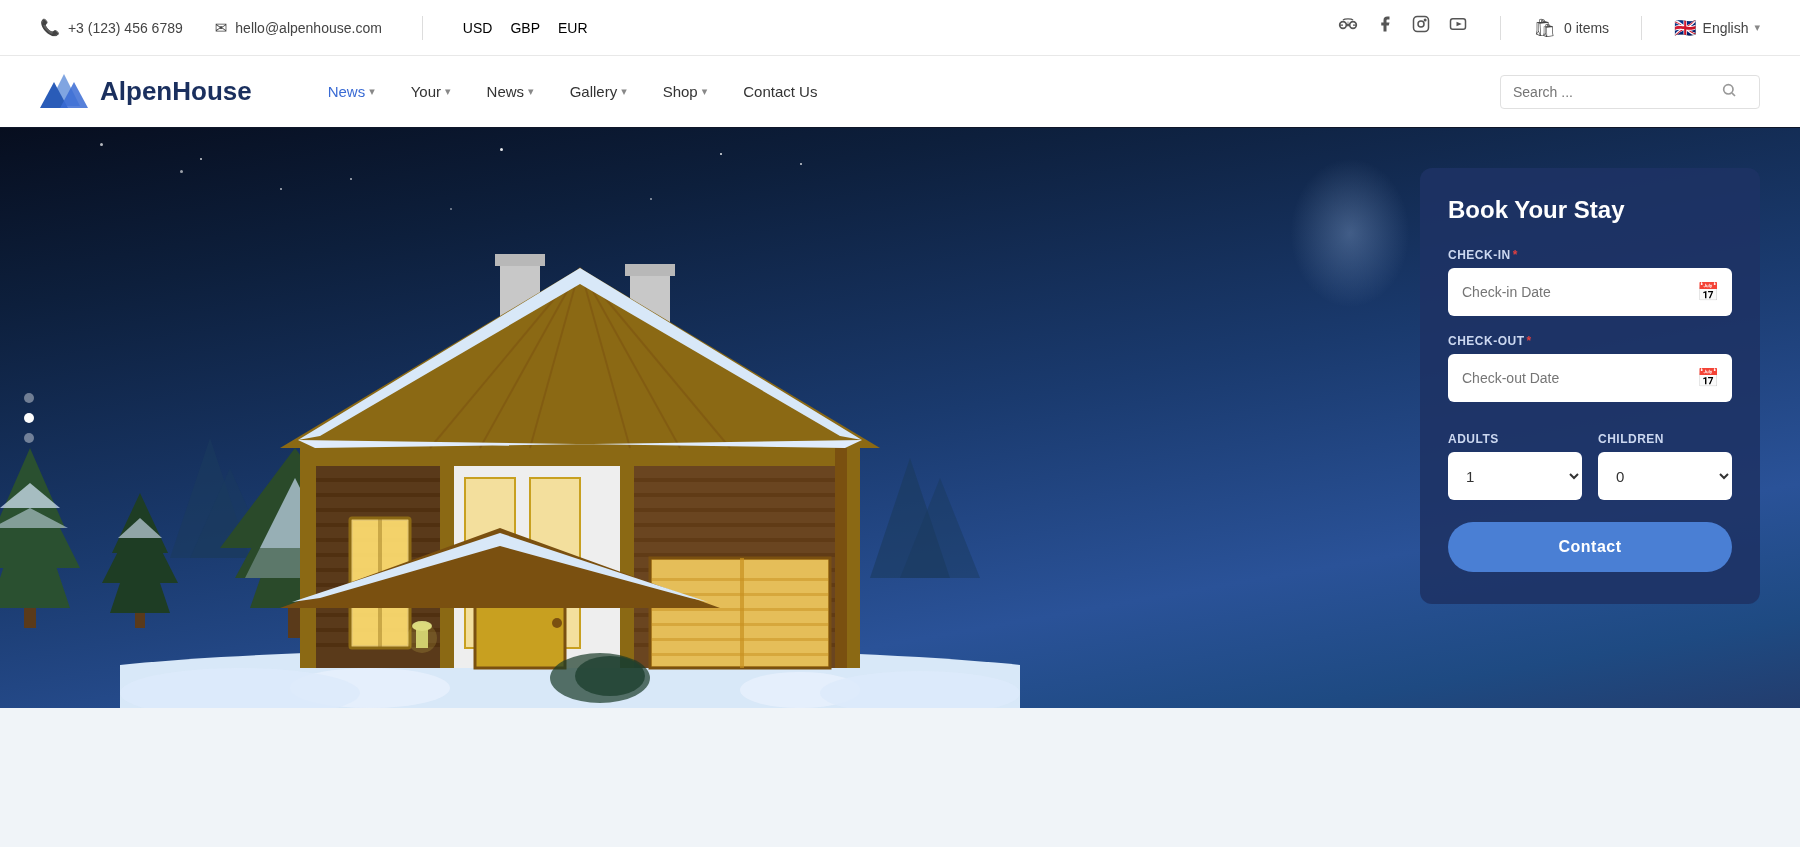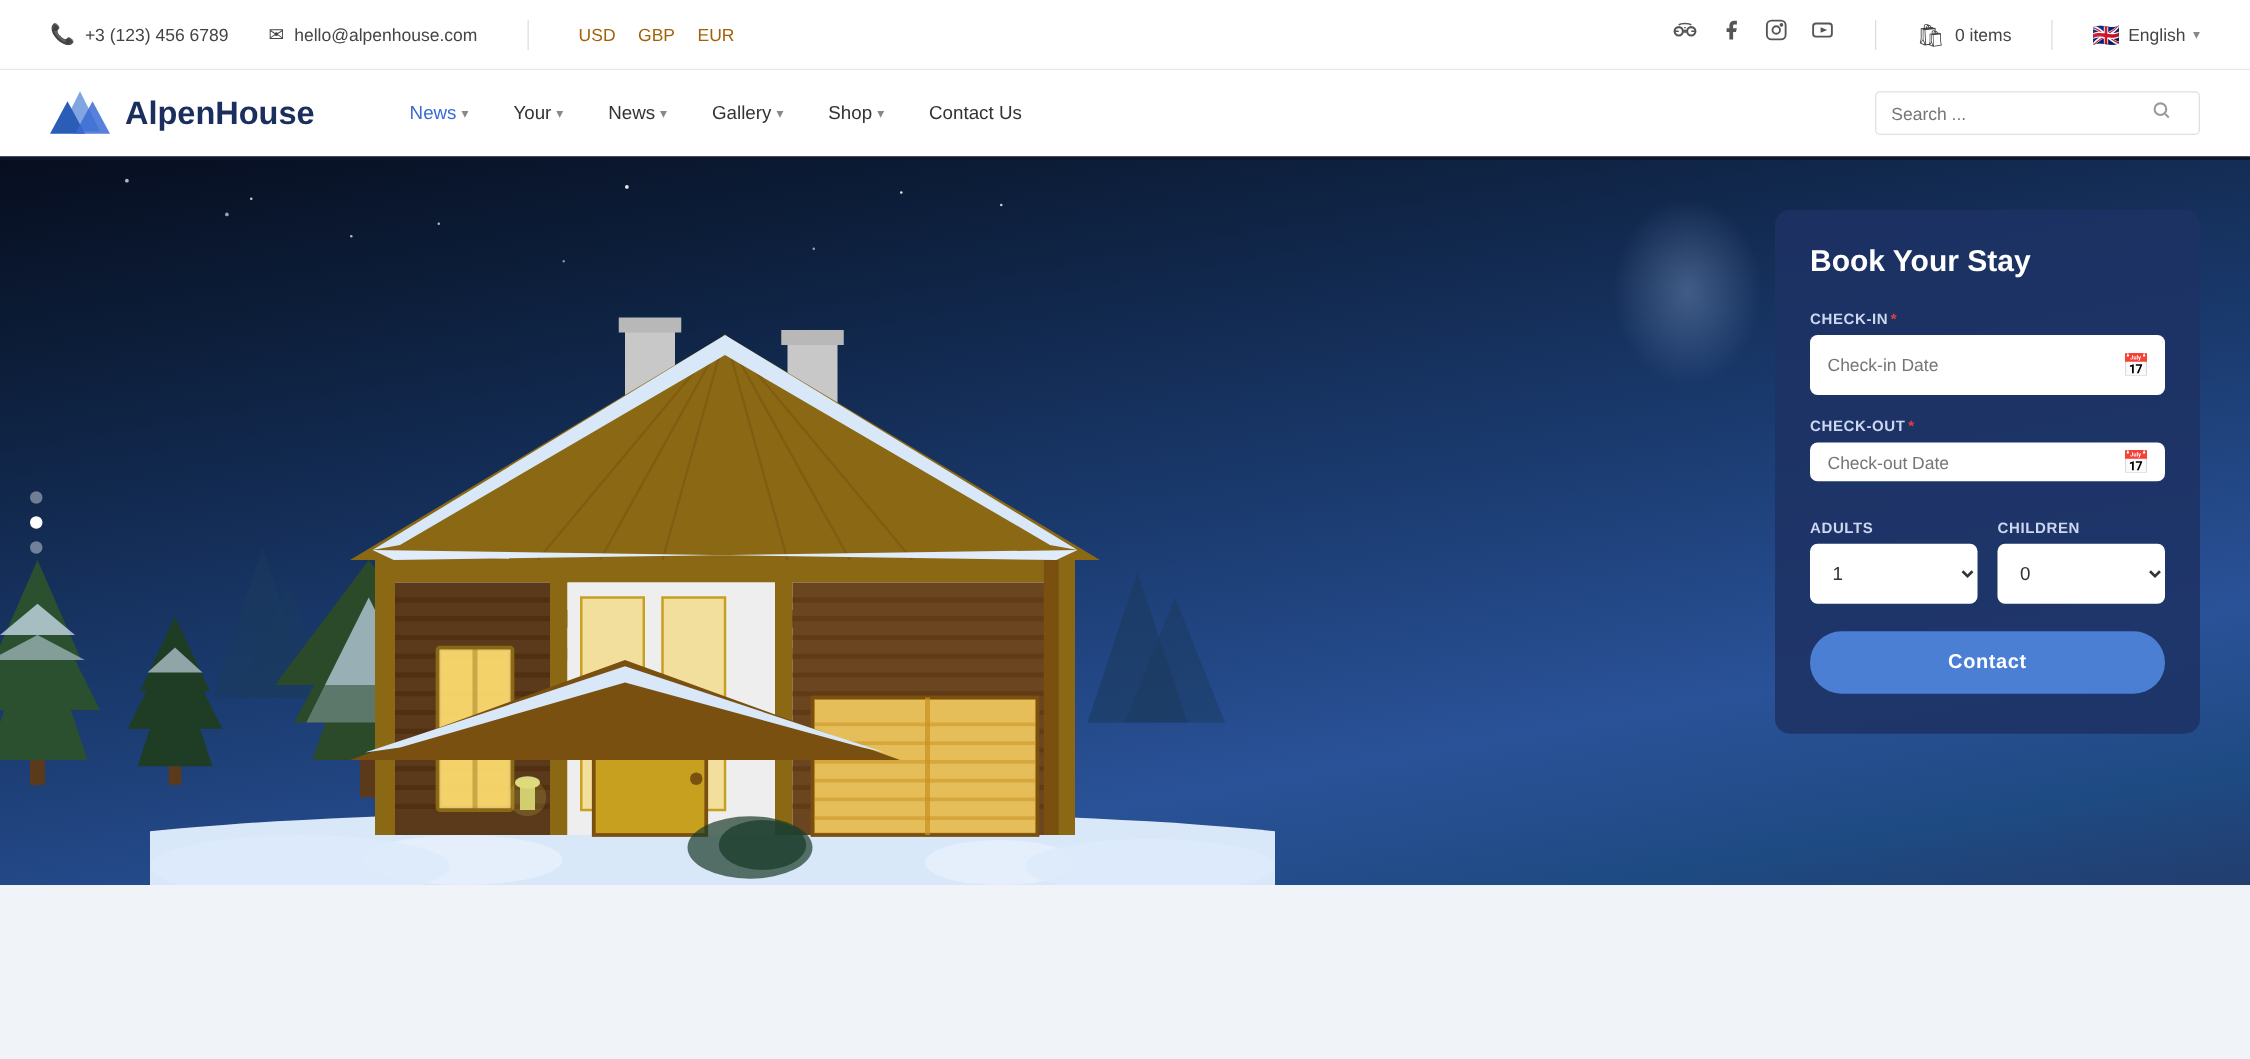--- a/index.html
+++ b/index.html
@@ -11,36 +11,36 @@
       border-bottom: 1px solid #e8e8e8;
       height: 56px;
       display: flex;
       align-items: center;
       padding: 0 40px;
       justify-content: space-between;
     }
     .top-bar-left { display: flex; align-items: center; gap: 32px; }
     .top-bar-item { display: flex; align-items: center; gap: 8px; font-size: 14px; color: #444; }
     .top-bar-divider { width: 1px; height: 24px; background: #ddd; margin: 0 8px; }
-    .currency-group { display: flex; gap: 18px; font-size: 14px; color: #a16207; }
+    .currency-group { display: flex; gap: 18px; font-size: 14px; color: #000000; }
     .currency-item { cursor: pointer; }
     .top-bar-right { display: flex; align-items: center; gap: 24px; }
     .social-icons { display: flex; gap: 18px; }
     .social-icon { font-size: 18px; color: #555; cursor: pointer; }
     .cart-area { display: flex; align-items: center; gap: 8px; font-size: 14px; color: #444; cursor: pointer; }
     .lang-area { display: flex; align-items: center; gap: 6px; font-size: 14px; color: #444; cursor: pointer; }
 
     
     .nav-bar {
       background: #fff;
       height: 72px;
       display: flex;
       align-items: center;
       padding: 0 40px;
-      border-bottom: 3px solid #0f172a;
+      border-bottom: 1px solid #0f172a;
       gap: 0;
     }
     .logo { display: flex; align-items: center; gap: 12px; text-decoration: none; margin-right: 60px; }
     .logo-icon { width: 48px; height: 48px; }
     .nav-menu { display: flex; align-items: center; gap: 4px; flex: 1; }
     .nav-item { display: flex; align-items: center; gap: 4px; padding: 8px 16px; font-size: 15px; color: #333; cursor: pointer; border-radius: 4px; transition: color 0.2s; position: relative; }
     .nav-item.active { color: #3a6bd4; }
     .nav-chevron { font-size: 11px; color: #888; }
     .search-bar { display: flex; align-items: center; border: 1.5px solid #e0e0e0; border-radius: 4px; padding: 6px 12px; gap: 8px; width: 260px; }
     .search-bar input { border: none; outline: none; font-size: 14px; color: #999; width: 200px; background: transparent; }
@@ -435,21 +435,21 @@
           <span class="calendar-icon" style="position:absolute;right:12px;top:50%;transform:translateY(-50%);font-size:18px;color:#aaa;">📅</span>
         </div>
       </div>
     </div>
 
     <div class="booking-field">
       <div class="booking-label">
         <span>CHECK-OUT</span><span class="required-star">*</span>
       </div>
       <div class="input-wrapper">
-        <div class="booking-input" style="position:relative;display:flex;align-items:center;background:#fff;border-radius:6px;height:31px;padding:0 44px 0 14px;">
+        <div class="booking-input" style="position:relative;display:flex;align-items:center;background:#fff;border-radius:6px;height:48px;padding:0 44px 0 14px;">
           <input type="text" style="border: none; outline: none; font-size: 14px; color: rgb(153, 153, 153); background: transparent; flex: 1 1 0%;" placeholder="Check-out Date">
           <span class="calendar-icon" style="position:absolute;right:12px;top:50%;transform:translateY(-50%);font-size:18px;color:#aaa;">📅</span>
         </div>
       </div>
     </div>
 
     <div class="adults-children">
       <div class="ac-field">
         <div class="ac-label">ADULTS</div>
         <select class="ac-select">

